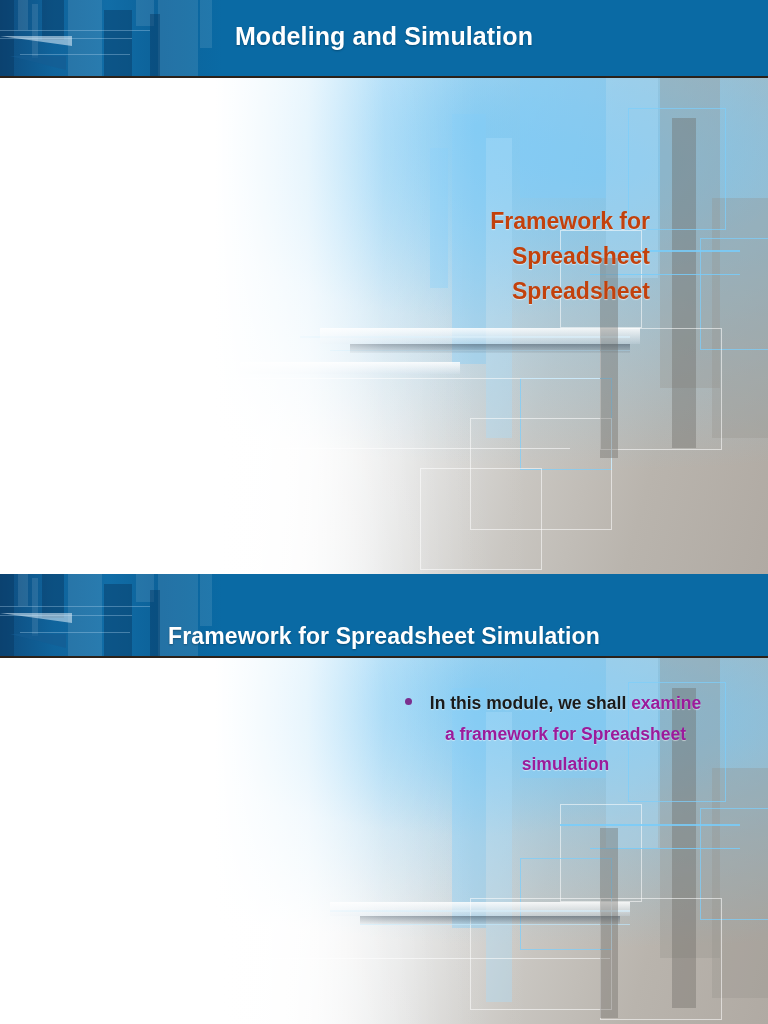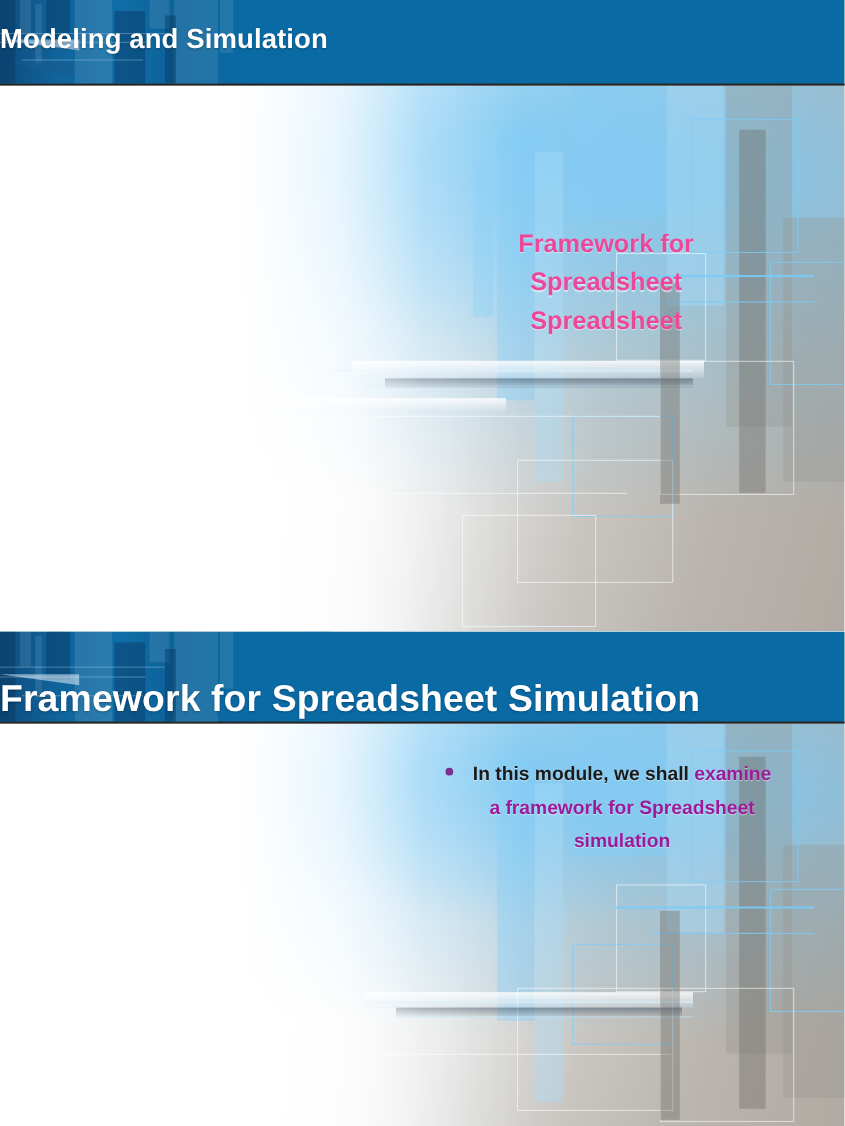--- a/index.html
+++ b/index.html
@@ -75,35 +75,36 @@
   }
   .bt-tri {
     position: absolute;
     width: 0; height: 0;
     border-style: solid;
   }
 
   .banner-title {
     position: absolute;
     left: 0; right: 0;
+    text-align: center;
     color: #ffffff;
     font-weight: bold;
     letter-spacing: 0.1px;
     text-shadow: 0 1px 2px rgba(0,0,0,0.28);
     white-space: nowrap;
   }
   .banner-1 .banner-title {
     top: 36px;
     transform: translateY(-50%);
     font-size: 25px;
   }
   .banner-2 .banner-title {
     top: 62px;
     transform: translateY(-50%);
-    font-size: 34px;
+    font-size: 23px;
   }
 
   
   .body-area {
     position: absolute;
     left: 0;
     width: 768px;
     overflow: hidden;
     background: #ffffff;
   }
@@ -165,22 +166,22 @@
       rgba(255,255,255,0.00) 62%);
     pointer-events: none;
   }
 
   
   .center-title {
     position: absolute;
     left: 452px;
     top: 126px;
     width: 198px;
-    text-align: center;
-    color: #ec4899;
+    text-align: right;
+    color: #c2410c;
     font-weight: bold;
     font-size: 23px;
     line-height: 35px;
     text-shadow: 0 1px 1px rgba(255,255,255,0.55);
   }
 
   
   .bullet-block {
     position: absolute;
     left: 405px;

